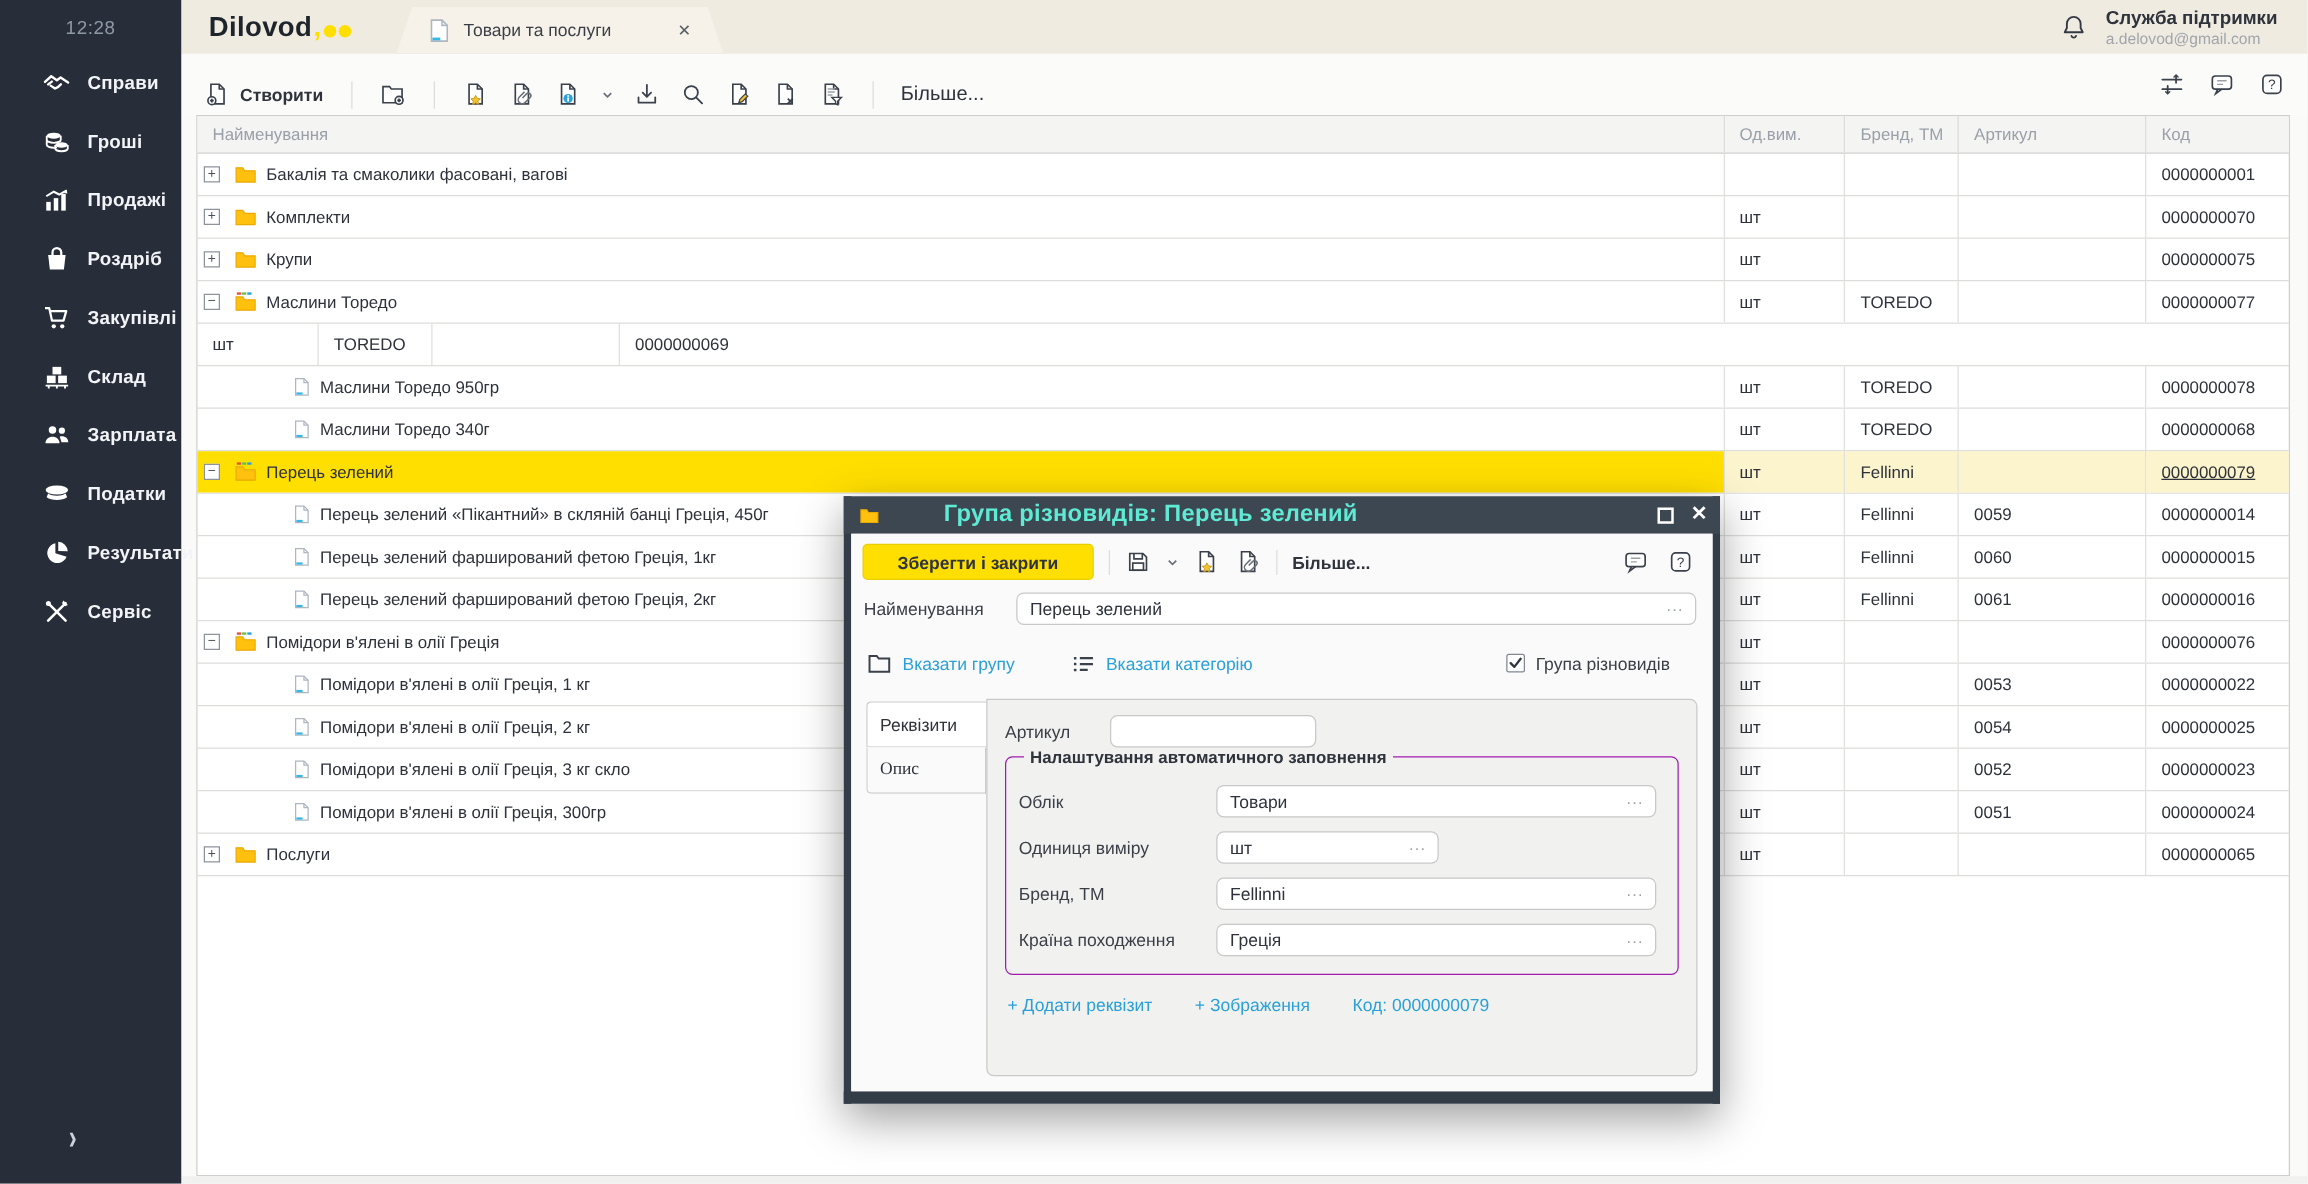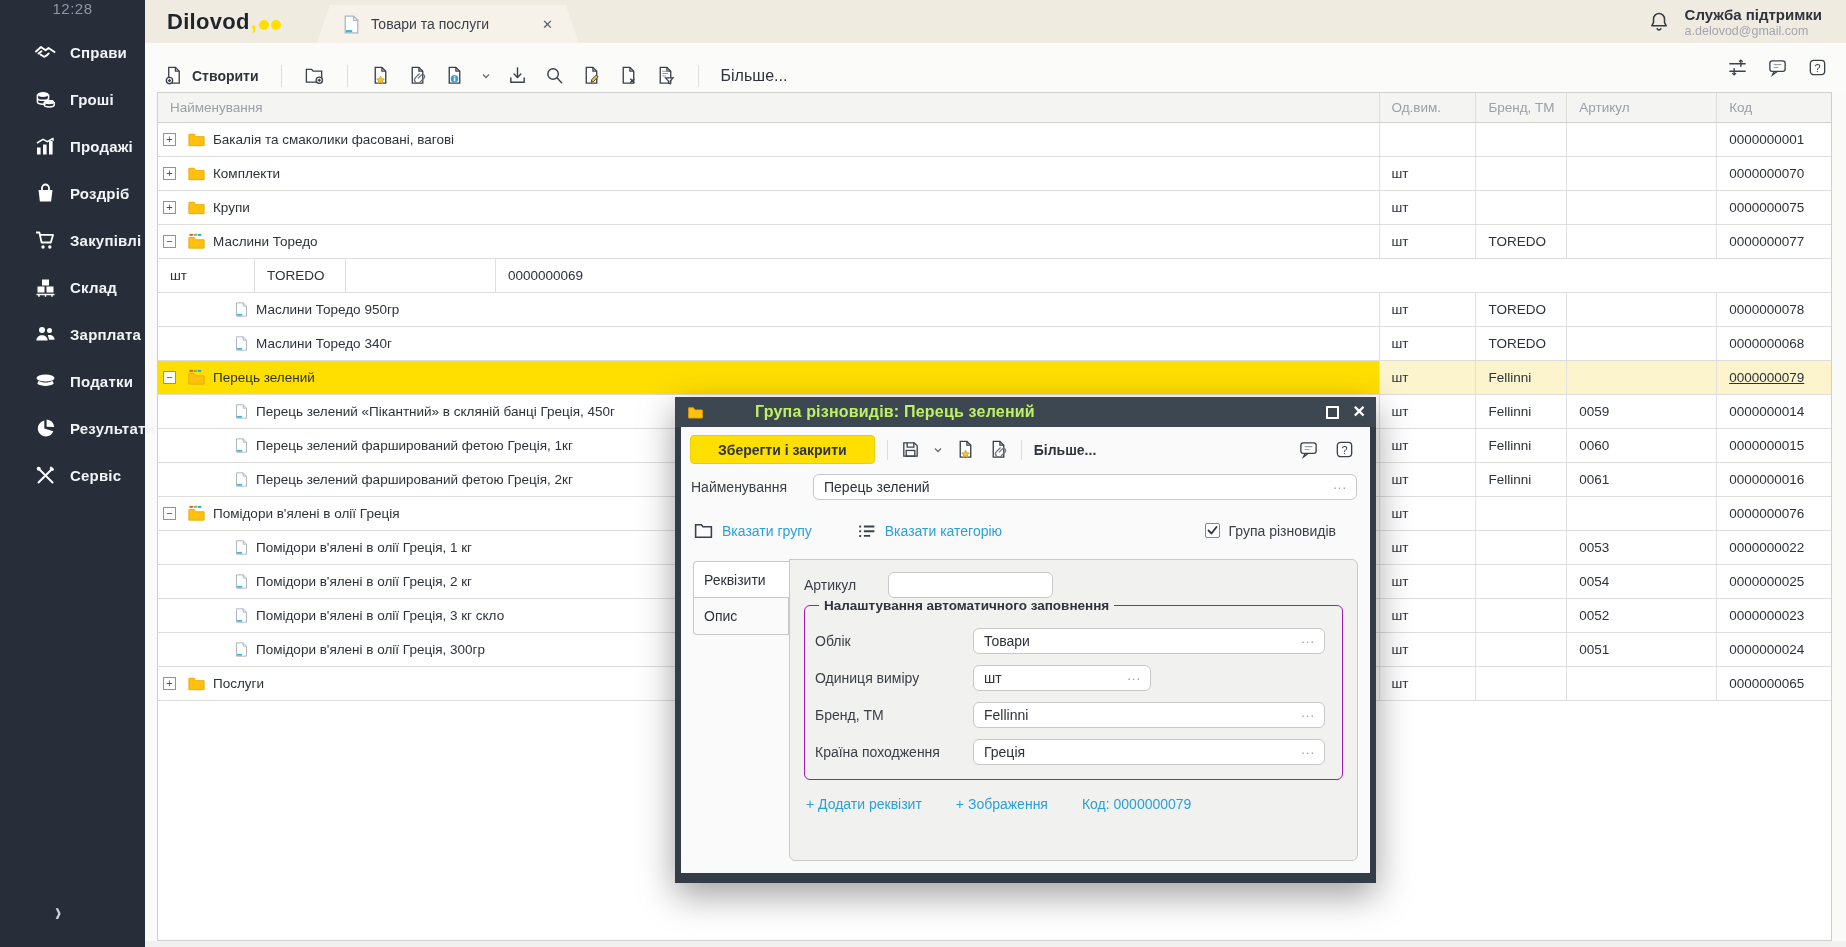--- a/index.html
+++ b/index.html
@@ -2,21 +2,21 @@
 <html><head>
 <meta charset="utf-8">
 <style>
   * { margin:0; padding:0; box-sizing:border-box; }
   html,body { width:1846px; height:947px; overflow:hidden; background:#f1f1ef;
               font-family:"Liberation Sans", sans-serif; color:#2d323b; }
   .app { position:relative; width:1846px; height:947px; }
 
   
   .sidebar { position:absolute; left:0; top:0; width:145px; height:947px; background:#272E39; z-index:5; }
-  .side-time { text-align:center; color:#8e98a5; font-size:15px; letter-spacing:.5px; }
+  .side-time { text-align:center; padding-top:14px; color:#8e98a5; font-size:15px; letter-spacing:.5px; }
   .side-nav { margin-top:12px; }
   .nav-item { height:47px; display:flex; align-items:center; gap:13px; padding-left:34px; cursor:pointer; }
   .nav-item .ic svg { width:23px; height:23px; display:block; }
   .nav-item .lbl { color:#f2f4f7; font-size:15px; font-weight:700; letter-spacing:.2px; }
   .side-collapse { position:absolute; bottom:24px; left:55px; color:#cdd3da; font-size:19px; font-weight:700;
                    transform:scaleY(1.5); cursor:pointer; }
 
   
   .main { position:absolute; left:145px; top:0; right:0; bottom:0; background:#fafaf8; }
 
@@ -76,21 +76,21 @@
 
   .bottom-strip { position:absolute; left:0; right:0; bottom:0; height:6px; background:#f1f1ef; }
 
   
   .modal { position:absolute; left:530px; top:397px; width:701px; height:486px; z-index:20;
            border:6px solid #333d48; border-top:none; border-bottom:10px solid #333d48;
            box-shadow:0 12px 34px rgba(0,0,0,.38); background:#fafafa; display:flex; flex-direction:column; }
   .m-titlebar { height:30px; background:#3D4751; display:flex; align-items:center; padding:0 10px; gap:8px; flex:0 0 30px;
                 margin:0 -6px; padding-left:12px; }
   .m-titlebar .ic svg { width:17px; height:17px; }
-  .m-title { color:#bef264; font-size:16px; font-weight:600; letter-spacing:.2px;padding-left:43px; }
+  .m-title { color:#5eead4; font-size:19px; font-weight:600; letter-spacing:.2px;padding-left:43px; }
   .m-winbtns { margin-left:auto; display:flex; align-items:center; gap:14px; }
   .m-max { width:13px; height:13px; border:2px solid #fff; cursor:pointer; }
   .m-close { color:#fff; font-size:16px; font-weight:700; cursor:pointer; line-height:1; }
   .m-body { flex:1; display:flex; flex-direction:column; background:#fafafa; }
   .m-toolbar { height:45px; display:flex; align-items:center; padding:0 9px; gap:12px; }
   .m-save { height:29px; padding:0 27px; background:#FFDF00; border:1px solid #e9cf00; border-radius:4px;
             font-size:14px; font-weight:700; color:#2e333c; cursor:pointer; font-family:inherit; }
   .m-sep { width:1px; height:20px; background:#ddd; }
   .m-more { font-size:14px; font-weight:700; color:#2e333c; cursor:pointer; }
   .m-tb-right { margin-left:auto; display:flex; gap:15px; padding-right:6px; }
@@ -106,21 +106,21 @@
   .m-links .gap { width:28px; }
   .m-cbwrap { margin-left:auto; display:flex; align-items:center; gap:9px; margin-right:22px; }
   .cb { width:15px; height:15px; border:1px solid #7f8893; border-radius:2px; background:#fff;
         display:flex; align-items:center; justify-content:center; cursor:pointer; }
   .cb svg { width:11px; height:11px; }
   .m-tabsarea { display:flex; margin-top:18px; padding:0 12px 12px 12px; flex:1; }
   .m-tabs { width:96px; flex:0 0 96px; display:flex; flex-direction:column; padding-top:2px; }
   .m-tab { height:37px; border:1px solid #c9c9c9; display:flex; align-items:center; padding-left:10px;
            font-size:14px; color:#2d323b; cursor:pointer; background:#fafafa; }
   .m-tab.active { background:#fff; border-right:none; border-radius:4px 0 0 0; }
-  .m-tab + .m-tab { border-top:none; border-radius:0 0 0 4px; }
+  .m-tab + .m-tab { border-top:none; border-radius:0 0 0 4px;font-family:Liberation Serif, serif; }
   .m-panel { flex:1; background:#f1f1f0; border:1px solid #c9c9c9; border-radius:0 6px 6px 6px;
              padding:12px 14px; position:relative; }
   .m-skurow { display:flex; align-items:center; }
   .m-skurow .m-label { width:84px; flex:0 0 84px; }
   .m-skurow .inp { width:165px; padding-right:9px; }
   .m-fieldset { border:1px solid #a21caf; border-radius:6px; padding:4px 12px 14px 10px; }
   .m-fieldset legend { font-size:13.5px; font-weight:700; color:#2e333c; padding:0 5px; margin-left:4px; }
   .f-row { display:flex; align-items:center; margin-top:11px; }
   .f-row .m-label { width:158px; flex:0 0 158px; }
   .f-row .inp { width:352px; }

